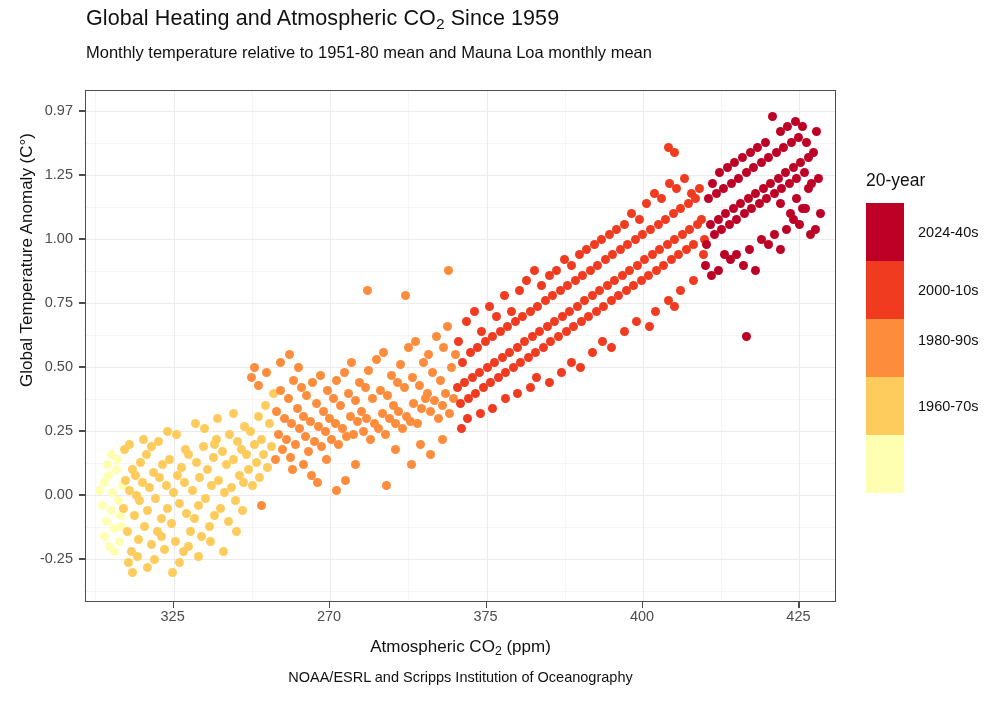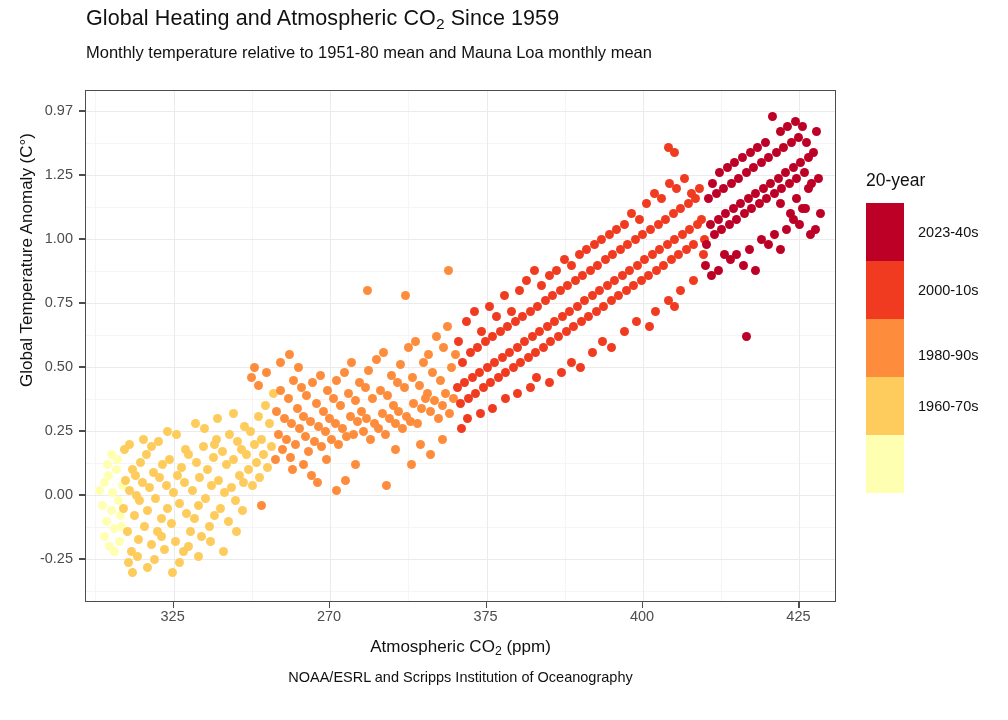--- a/index.html
+++ b/index.html
@@ -658,23 +658,23 @@
     </div>
     <div id="legend-body">
       <div id="legend-bar">
           <div class="legend-swatch" style="background: rgb(189, 0, 38);"></div>
           <div class="legend-swatch" style="background: rgb(240, 59, 32);"></div>
           <div class="legend-swatch" style="background: rgb(253, 141, 60);"></div>
           <div class="legend-swatch" style="background: rgb(254, 204, 92);"></div>
           <div class="legend-swatch" style="background: rgb(255, 255, 178);"></div>
         </div>
       <div id="legend-labels">
-          <div class="legend-label" style="top: 29px;">2023-40s</div>
+          <div class="legend-label" style="top: 29px;">2024-40s</div>
           <div class="legend-label" style="top: 87px;">2000-10s</div>
-          <div class="legend-label" style="top: 152px; text-align: right;">1980-90s</div>
+          <div class="legend-label" style="top: 137px; text-align: right;">1980-90s</div>
           <div class="legend-label" style="top: 203px;">1960-70s</div>
         </div>
     </div>
   </div>
 
   <div id="caption">
     <div>NOAA/ESRL and Scripps Institution of Oceanography</div>
   </div>
 
 </div>

